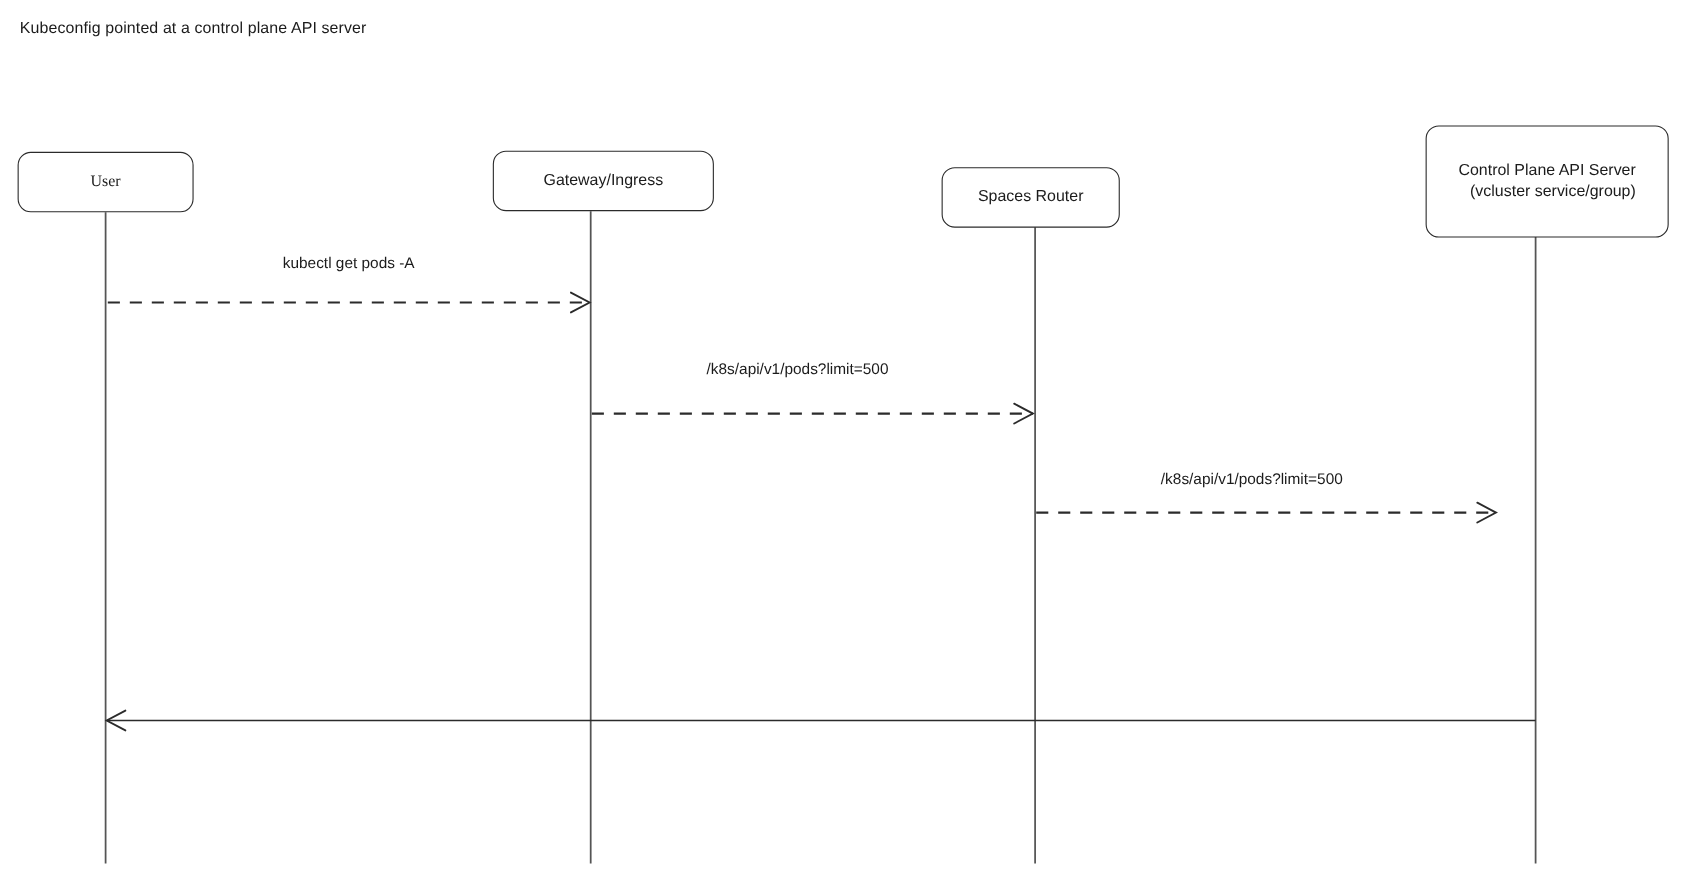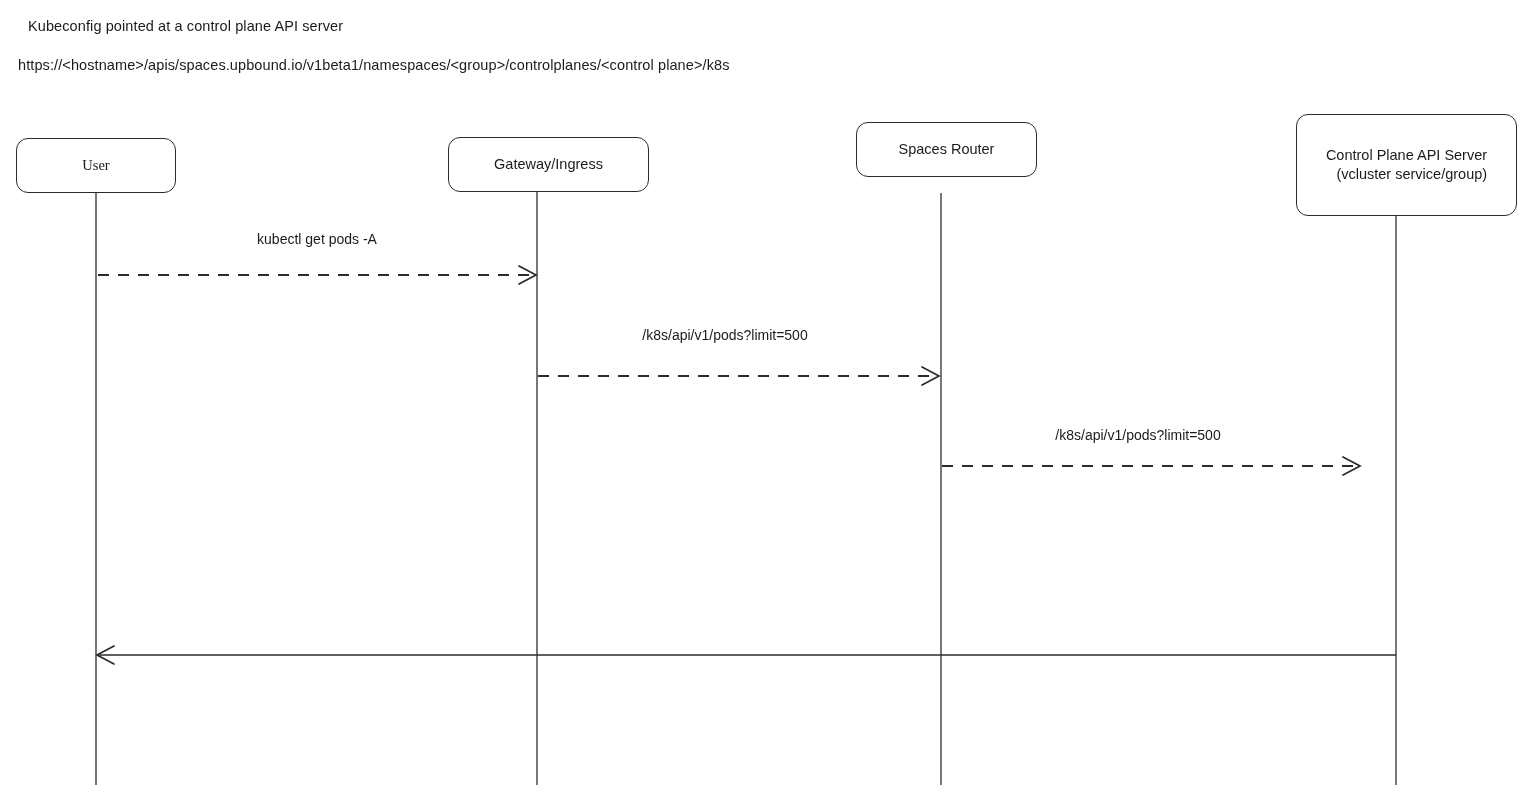--- a/index.html
+++ b/index.html
@@ -22,21 +22,21 @@
     width: 1532px;
     height: 803px;
   }
   .hdr-line {
     position: absolute;
     font-size: 14.5px;
     color: #1b1b1b;
     white-space: nowrap;
     letter-spacing: 0.1px;
   }
-  #hdr-title { left: 28px; top: 18px; }
+  #hdr-title { left: 18px; top: 18px; }
   #hdr-url   { left: 18px; top: 57px; }
 
   .participant {
     position: absolute;
     box-sizing: border-box;
     border: 1.6px solid #2b2b2b;
     border-radius: 12px;
     background: #ffffff;
     display: flex;
     align-items: center;
@@ -57,21 +57,20 @@
   }
   svg { position: absolute; left: 0; top: 0; overflow: visible; }
   svg line, svg path, svg polyline { shape-rendering: geometricPrecision; }
 </style>
 </head>
 <body>
 
 <div id="canvas">
 
   <div class="hdr-line" id="hdr-title">Kubeconfig pointed at a control plane API server</div>
-  <div class="hdr-line" id="hdr-url">https://&lt;hostname&gt;/apis/spaces.upbound.io/v1beta1/namespaces/&lt;group&gt;/controlplanes/&lt;control plane&gt;/k8s</div>
 
   <svg width="1532" height="803">
     <g id="lifelines">
         <line x1="96" x2="96" y1="193" y2="785" stroke="#555555" stroke-width="1.6"></line>
         <line x1="537" x2="537" y1="192" y2="785" stroke="#555555" stroke-width="1.6"></line>
         <line x1="941" x2="941" y1="193" y2="785" stroke="#555555" stroke-width="1.6"></line>
         <line x1="1396" x2="1396" y1="197" y2="785" stroke="#555555" stroke-width="1.6"></line>
       </g>
     <g id="arrows">
         <g>
@@ -97,21 +96,21 @@
       <div class="participant" style="left: 16px; top: 138px; width: 160px; height: 55px; border-color: rgb(43, 43, 43); font-family: Liberation Serif, serif;">
         <div>
           <div>User</div>
         </div>
       </div>
       <div class="participant" style="left: 436px; top: 137px; width: 201px; height: 55px; border-color: rgb(43, 43, 43); margin-left: 12px;">
         <div>
           <div>Gateway/Ingress</div>
         </div>
       </div>
-      <div class="participant" style="left: 856px; top: 122px; width: 181px; height: 55px; border-color: rgb(43, 43, 43);">
+      <div class="participant" style="left: 856px; top: 152px; width: 162px; height: 55px; border-color: rgb(43, 43, 43);">
         <div>
           <div>Spaces Router</div>
         </div>
       </div>
       <div class="participant" style="left: 1296px; top: 114px; width: 221px; height: 102px; border-color: rgb(43, 43, 43); text-align: right;">
         <div>
           <div>Control Plane API Server</div>
           <div>(vcluster service/group)</div>
         </div>
       </div>

